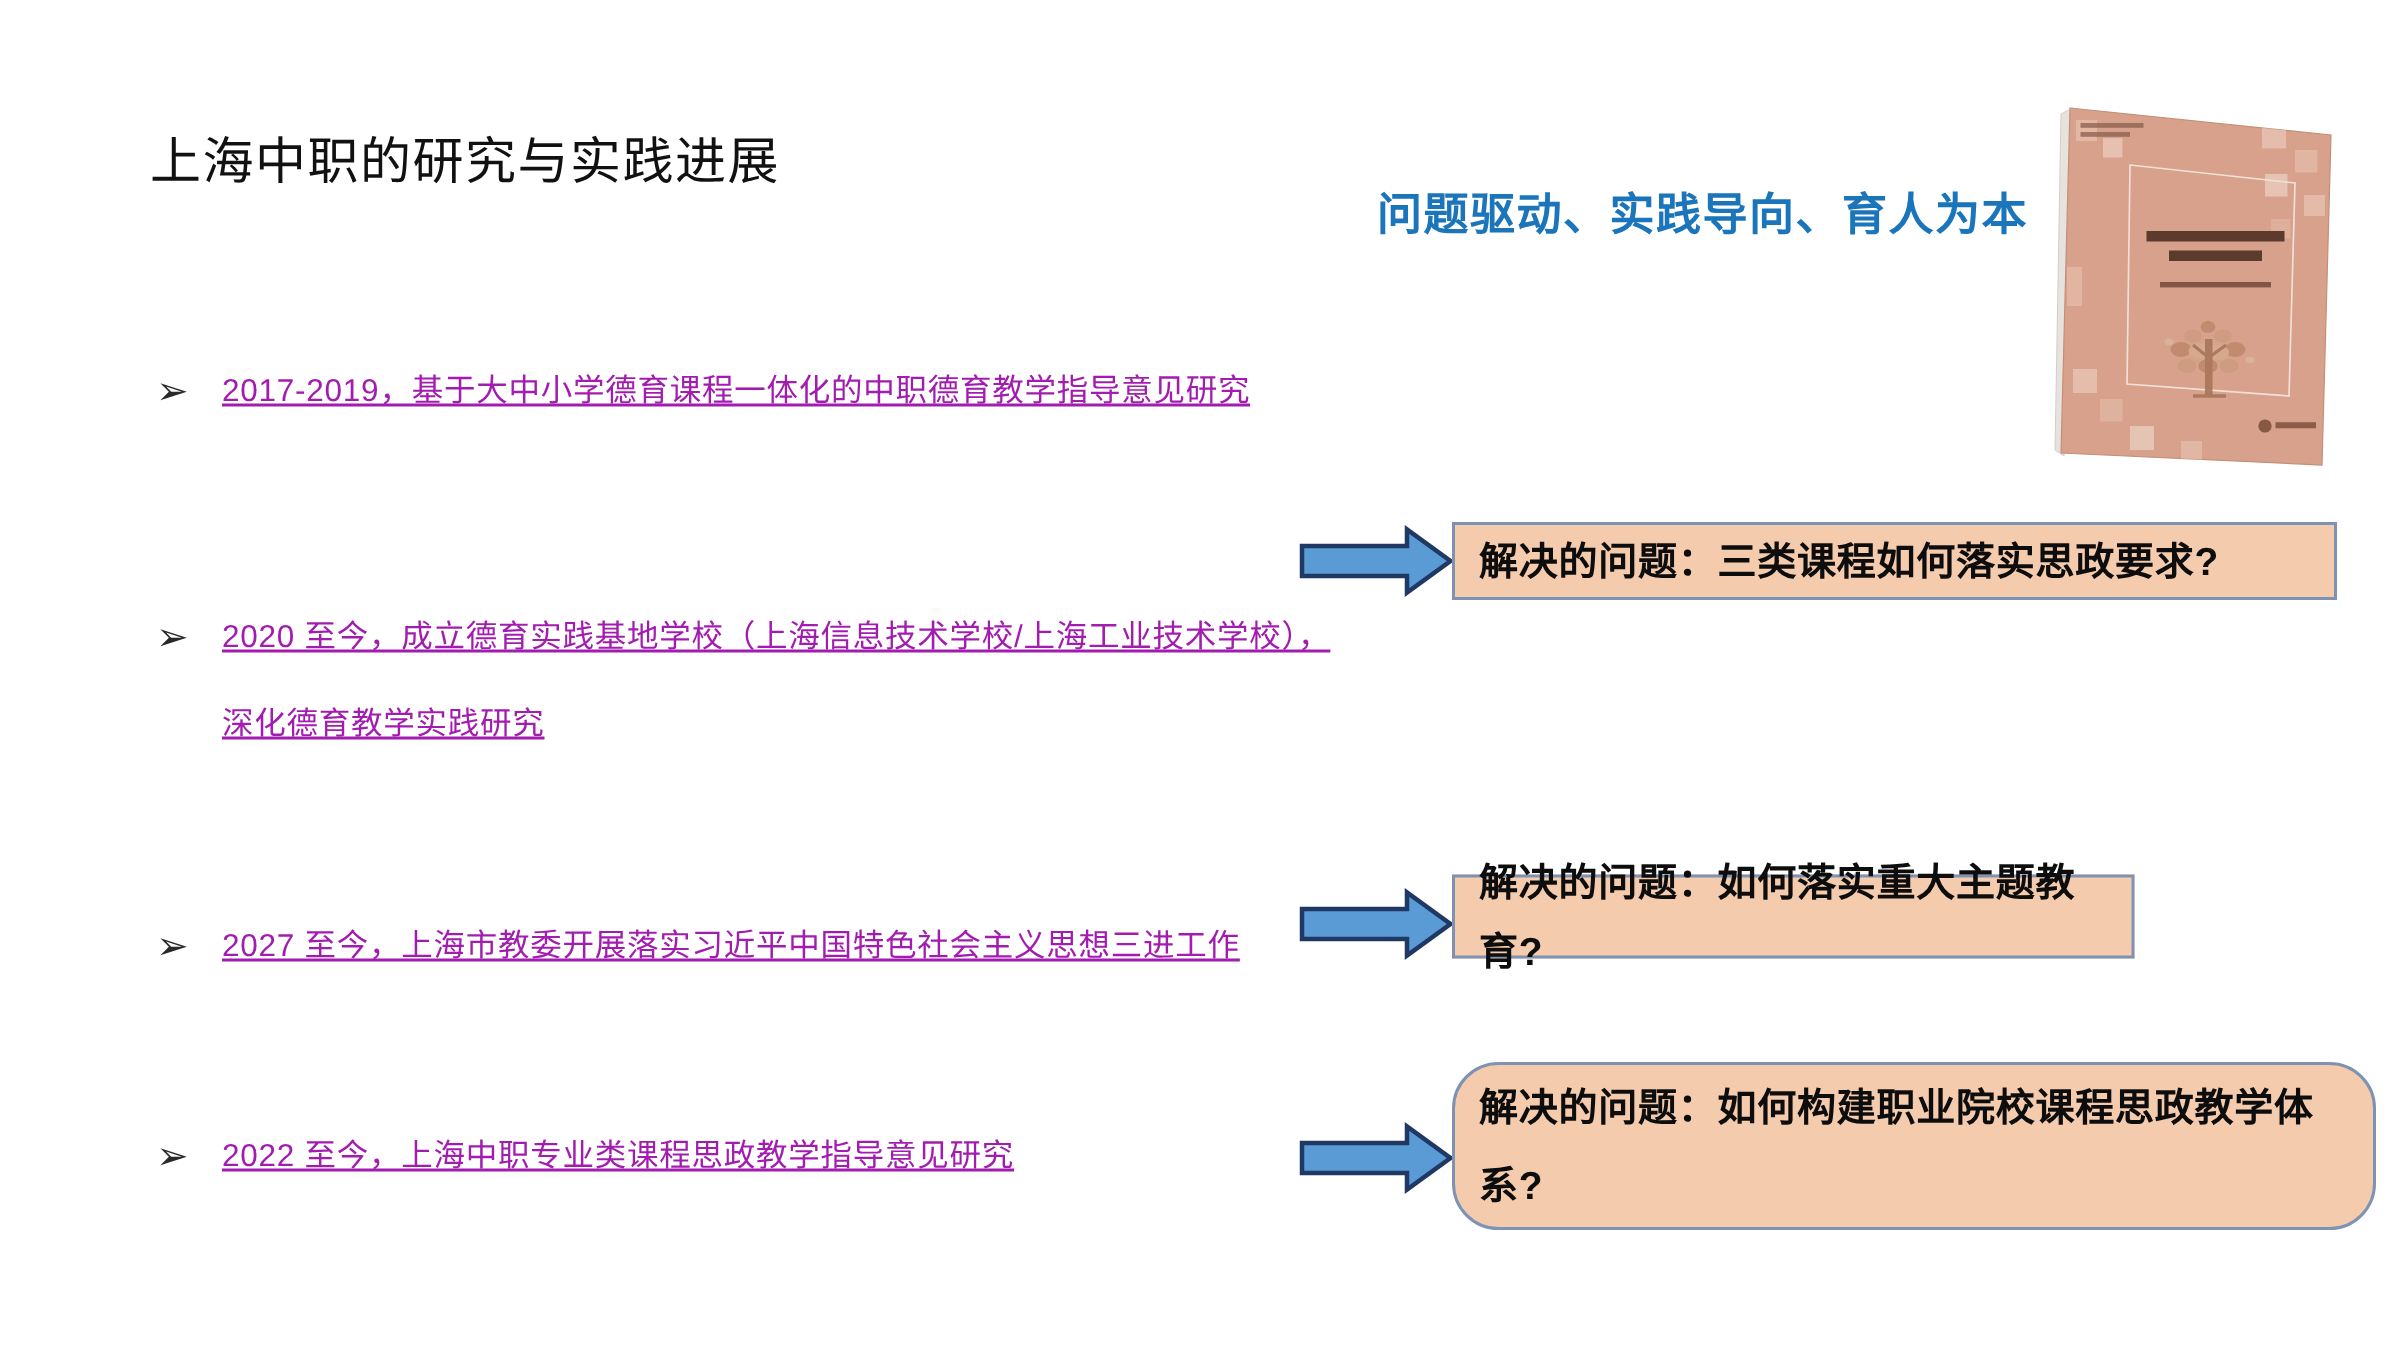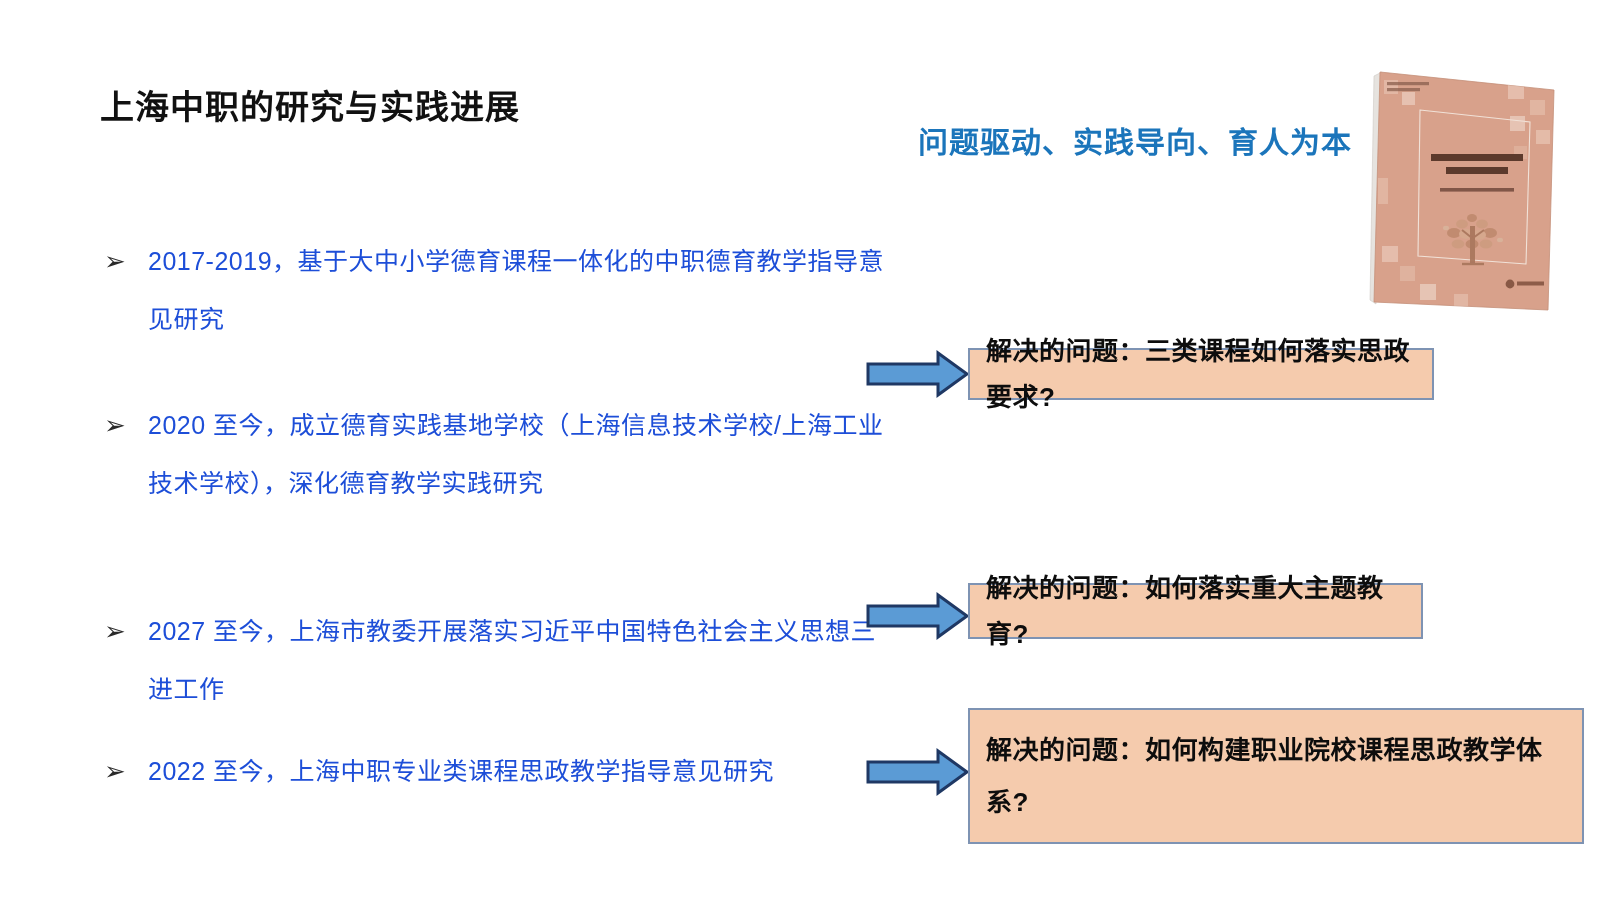--- a/index.html
+++ b/index.html
@@ -18,21 +18,21 @@
     background: #ffffff;
     overflow: hidden;
   }
 
   
   .slide-title {
     position: absolute;
     left: 100px;
     top: 80px;
     font-size: 34px;
-    font-weight: bold;
+    font-weight: normal;
     color: #111111;
     letter-spacing: 1px;
     white-space: nowrap;
   }
 
   
   .blue-headline {
     position: absolute;
     left: 870px;
     top: 118px;
@@ -60,24 +60,25 @@
     flex: 0 0 auto;
     width: 44px;
     font-size: 26px;
     line-height: 58px;
     color: #2a2a2a;
     text-align: left;
     font-family: "DejaVu Sans", sans-serif;
   }
   .bullet-text {
     flex: 1 1 auto;
-    font-size: 25px;
+    font-size: 21px;
     line-height: 58px;
-    color: #1d4ed8;
+    color: #a21caf;
     letter-spacing: 0.5px;
+    text-decoration: underline;
   }
   #bullet-0 { position: absolute; left: 0;  top: 0;   }
   #bullet-1 { position: absolute; left: 0;  top: 164px; }
   #bullet-2 { position: absolute; left: 0;  top: 370px; }
   #bullet-3 { position: absolute; left: 0;  top: 510px; }
 
   
   .arrow {
     position: absolute;
   }
@@ -95,23 +96,23 @@
     align-items: center;
     padding: 6px 12px 6px 16px;
   }
   .callout-text {
     font-size: 26px;
     font-weight: bold;
     color: #0d0d0d;
     line-height: 46px;
     letter-spacing: 0.5px;
   }
-  #callout-0 { left: 968px; top: 348px; width: 466px;  height: 52px; }
+  #callout-0 { left: 968px; top: 348px; width: 590px;  height: 52px; text-align: center; }
   #callout-1 { left: 968px; top: 583px; width: 455px;  height: 56px; }
-  #callout-2 { left: 968px; top: 708px; width: 616px;  height: 136px; }
+  #callout-2 { left: 968px; top: 708px; width: 616px;  height: 112px; border-radius: 31px; }
   #callout-2 .callout-text { line-height: 52px; }
 
   
   #book {
     position: absolute;
     left: 1358px;
     top: 58px;
     width: 204px;
     height: 268px;
   }

